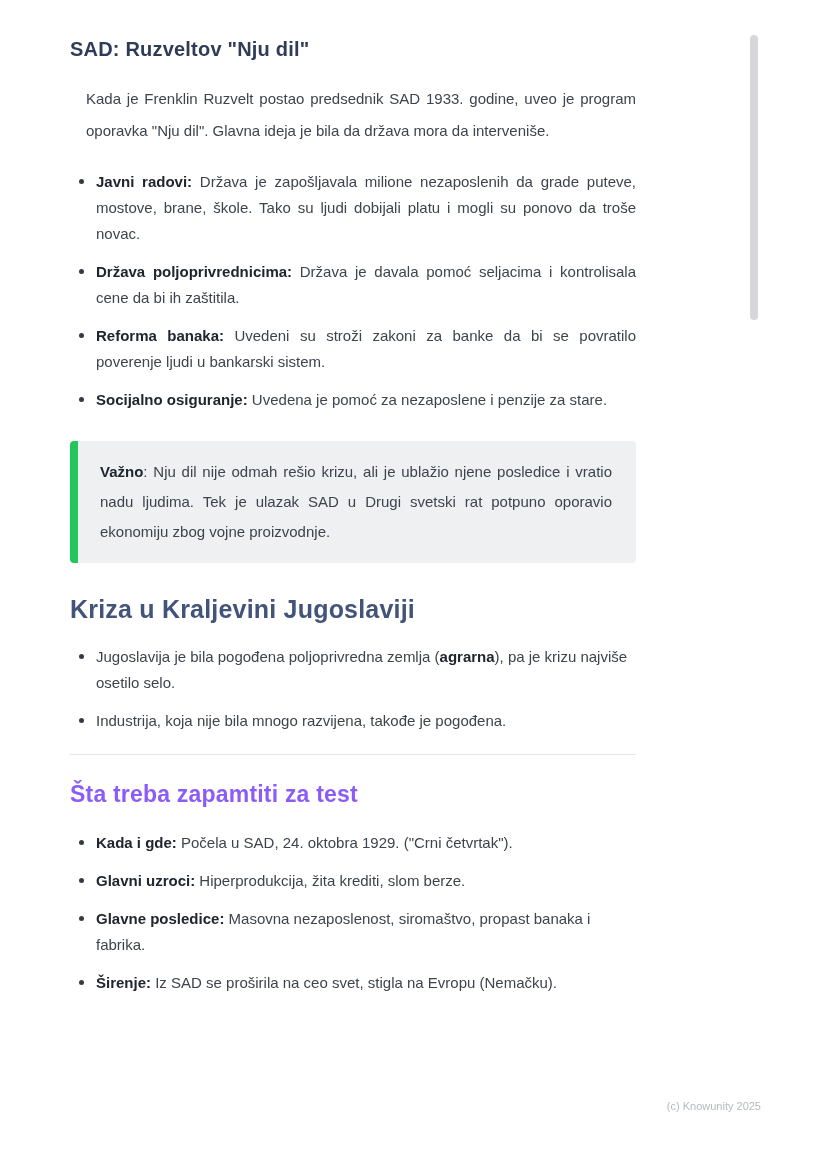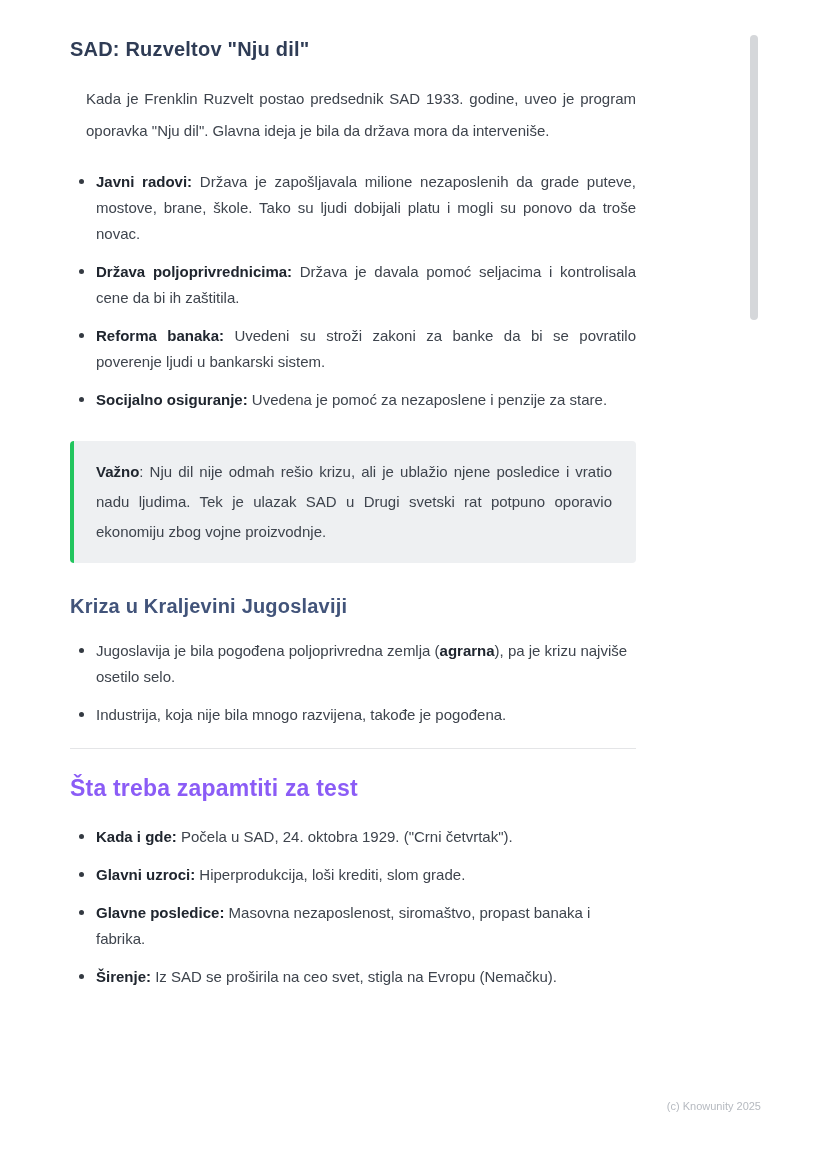--- a/index.html
+++ b/index.html
@@ -48,33 +48,33 @@
     position: absolute;
     left: 9px; top: 10px;
     width: 5px; height: 5px;
     border-radius: 50%;
     background: #343a42;
   }
   .justify li { text-align: justify; }
   .b { font-weight: 700; color: #20262f; }
   .callout {
     background: #eef0f2;
-    border-left: 4px solid #22c55e;
+    border-left: 8px solid #22c55e;
     border-radius: 4px;
     padding: 16px 24px 16px 22px;
     margin: 28px 0 32px 0;
   }
   .callout-text {
     font-size: 15px;
     line-height: 30px;
     text-align: justify;
     color: #3e444d;
   }
   .h2 {
-    font-size: 20px;
+    font-size: 25px;
     font-weight: 700;
     color: #42547a;
     letter-spacing: .2px;
     margin: 18px 0 20px 0;
   }
   .divider {
     border: none;
     border-top: 1px solid #e4e5e7;
     margin: 20px 0 26px 0;
   }
@@ -129,21 +129,21 @@
       <li><span>Jugoslavija je bila pogođena poljoprivredna zemlja (</span><span class="b">agrarna</span><span>), pa je krizu najviše osetilo selo.</span></li>
       <li><span>Industrija, koja nije bila mnogo razvijena, takođe je pogođena.</span><span class="b"></span><span></span></li>
     </ul>
 
     <hr class="divider">
 
     <h2 class="h3">Šta treba zapamtiti za test</h2>
 
     <ul class="blist">
       <li><span class="b">Kada i gde:</span><span> Počela u SAD, 24. oktobra 1929. ("Crni četvrtak").</span></li>
-      <li><span class="b">Glavni uzroci:</span><span> Hiperprodukcija, loši krediti, slom grade.</span></li>
+      <li><span class="b">Glavni uzroci:</span><span> Hiperprodukcija, žita krediti, slom berze.</span></li>
       <li><span class="b">Glavne posledice:</span><span> Masovna nezaposlenost, siromaštvo, propast banaka i fabrika.</span></li>
       <li><span class="b">Širenje:</span><span> Iz SAD se proširila na ceo svet, stigla na Evropu (Nemačku).</span></li>
     </ul>
 
   </div>
 
   <div class="footer">(c) Knowunity 2025</div>
 
   <div class="scrollbar-thumb"></div>
 </div>

